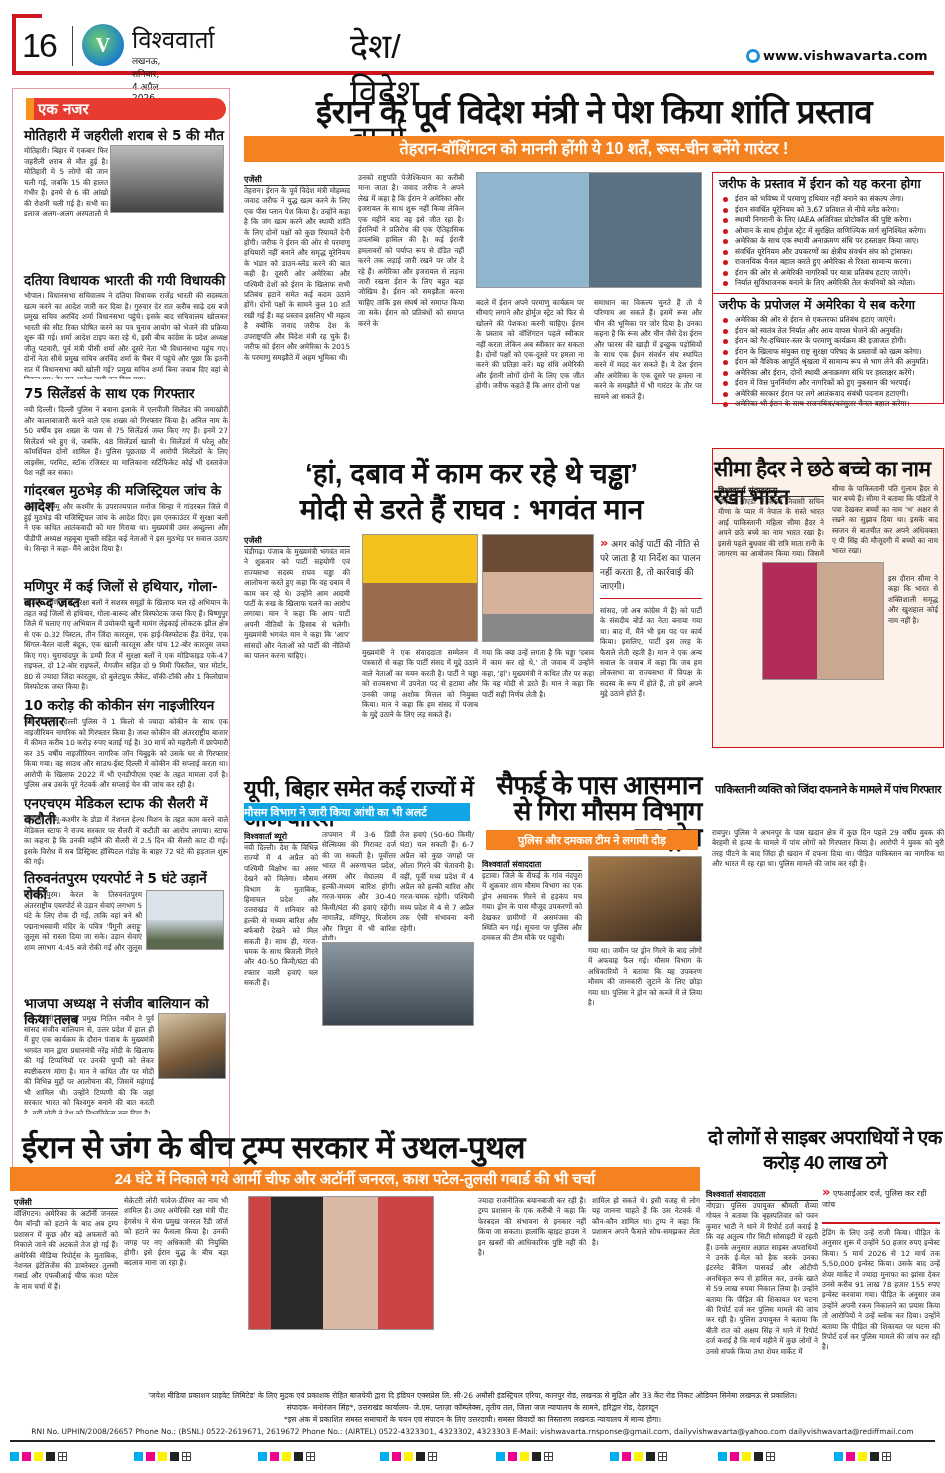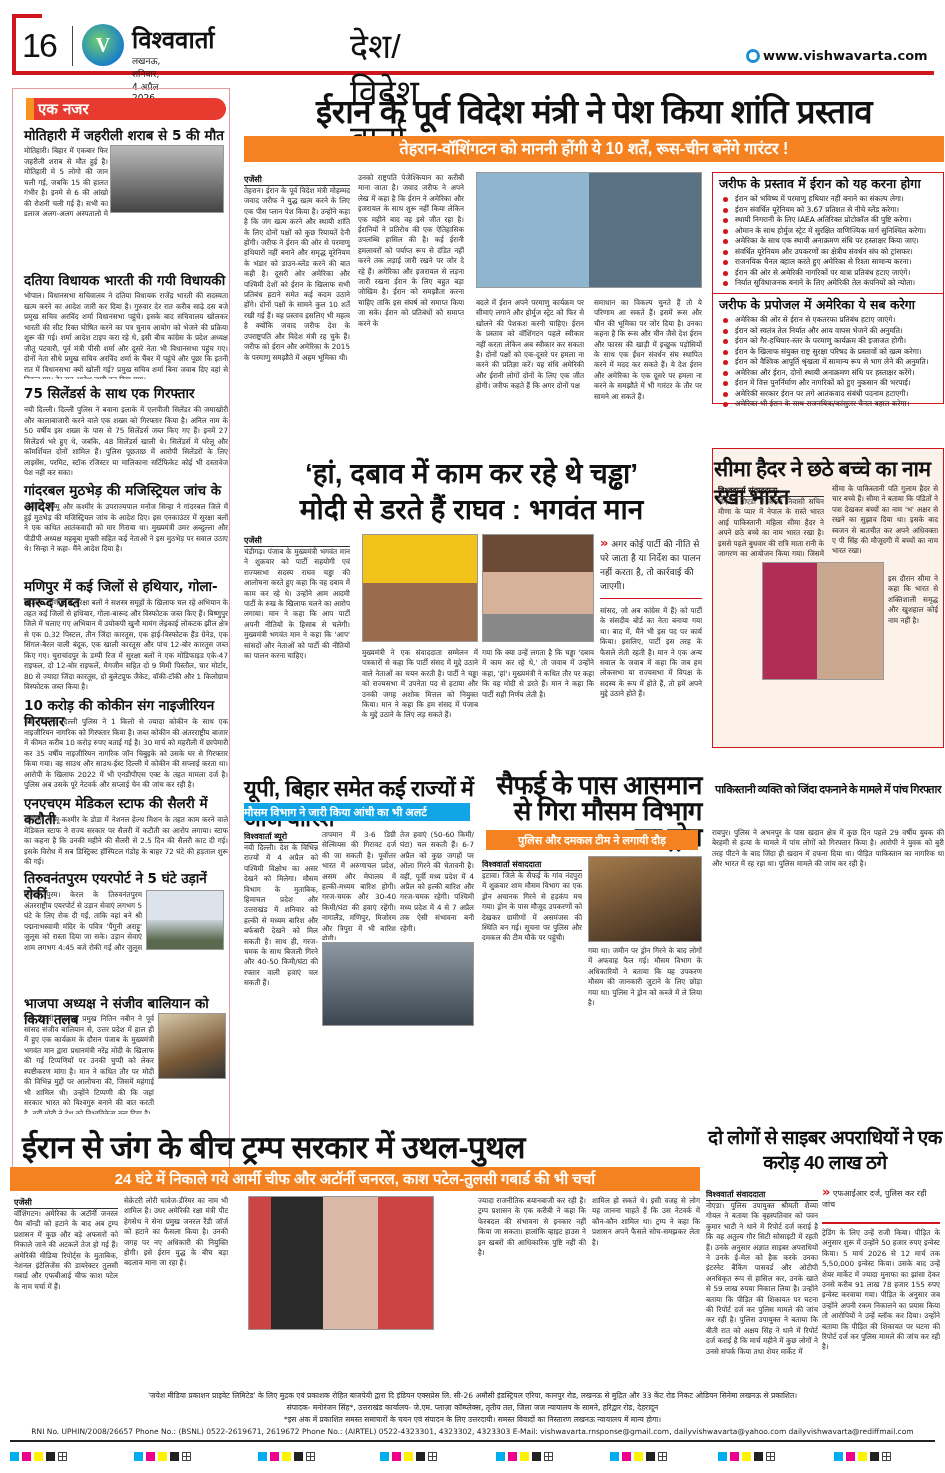--- a/index.html
+++ b/index.html
@@ -2,21 +2,21 @@
 <html><head>
 <meta charset="utf-8">
 <style>
 *{box-sizing:border-box;margin:0;padding:0}
 body{width:945px;height:1473px;background:#fff;font-family:"DejaVu Sans",sans-serif;color:#111;position:relative;overflow:hidden}
 .abs{position:absolute}
 .mast-bottom{left:12px;top:71px;width:922px;height:4px;background:#d0161c}
 .pageno{left:22px;top:26px;font-size:34px;font-family:"Liberation Sans",sans-serif;font-weight:400;letter-spacing:-2px}
 .mast-sep{left:72px;top:26px;width:1px;height:40px;background:#444}
 .logo{left:82px;top:24px;width:42px;height:42px;border-radius:50%;background:radial-gradient(circle at 40% 40%,#6fcf6f,#1a7fc8 70%);display:flex;align-items:center;justify-content:center;color:#fff;font-weight:bold;font-size:20px;font-family:"Liberation Serif",serif}
-.brand{left:132px;top:22px;font-size:24px;font-weight:bold;font-family:"Liberation Sans",sans-serif}
+.brand{left:132px;top:22px;font-size:24px;font-weight:normal;font-family:"Liberation Sans",sans-serif}
 .dateline{left:132px;top:54px;font-size:9px}
 .section{left:350px;top:22px;font-size:34px;font-family:"Liberation Sans",sans-serif}
 .url{left:746px;top:48px;font-size:13px;font-weight:bold;display:flex;align-items:center;gap:3px}
 .ie{width:14px;height:14px;border-radius:50%;border:3px solid #1a8fd6;color:#1a8fd6;font-size:9px;display:inline-block}
 .col-left{left:12px;top:88px;width:218px;height:1085px;border:1.5px solid #e39aa0}
 .enazar{left:26px;top:98px;width:200px;height:22px;background:linear-gradient(90deg,#f7931e 0 8px,#e63b2e 8px);color:#fff;font-weight:bold;font-size:15px;padding-left:12px;border-radius:0 12px 12px 0}
 .lhead{font-size:13.5px;font-weight:bold;left:24px;width:204px;line-height:16px}
 .ltext{font-size:7.2px;line-height:10.5px;color:#222;left:24px;width:204px;text-align:justify}
 .photo{background:linear-gradient(160deg,#888,#333);border:1px solid #999}
 .main-head{left:244px;top:88px;width:700px;font-size:33px;font-weight:bold;font-family:"Liberation Sans",sans-serif;letter-spacing:-0.5px;text-align:center}

